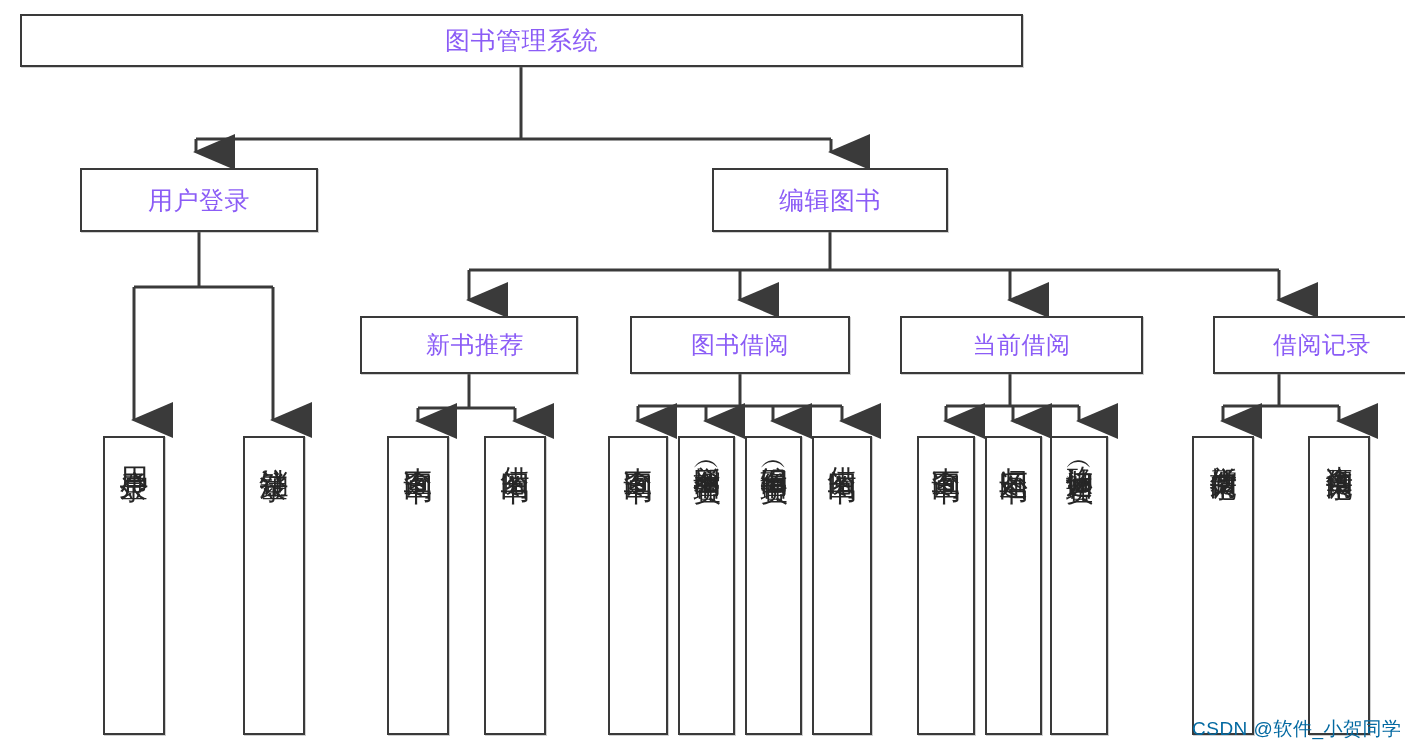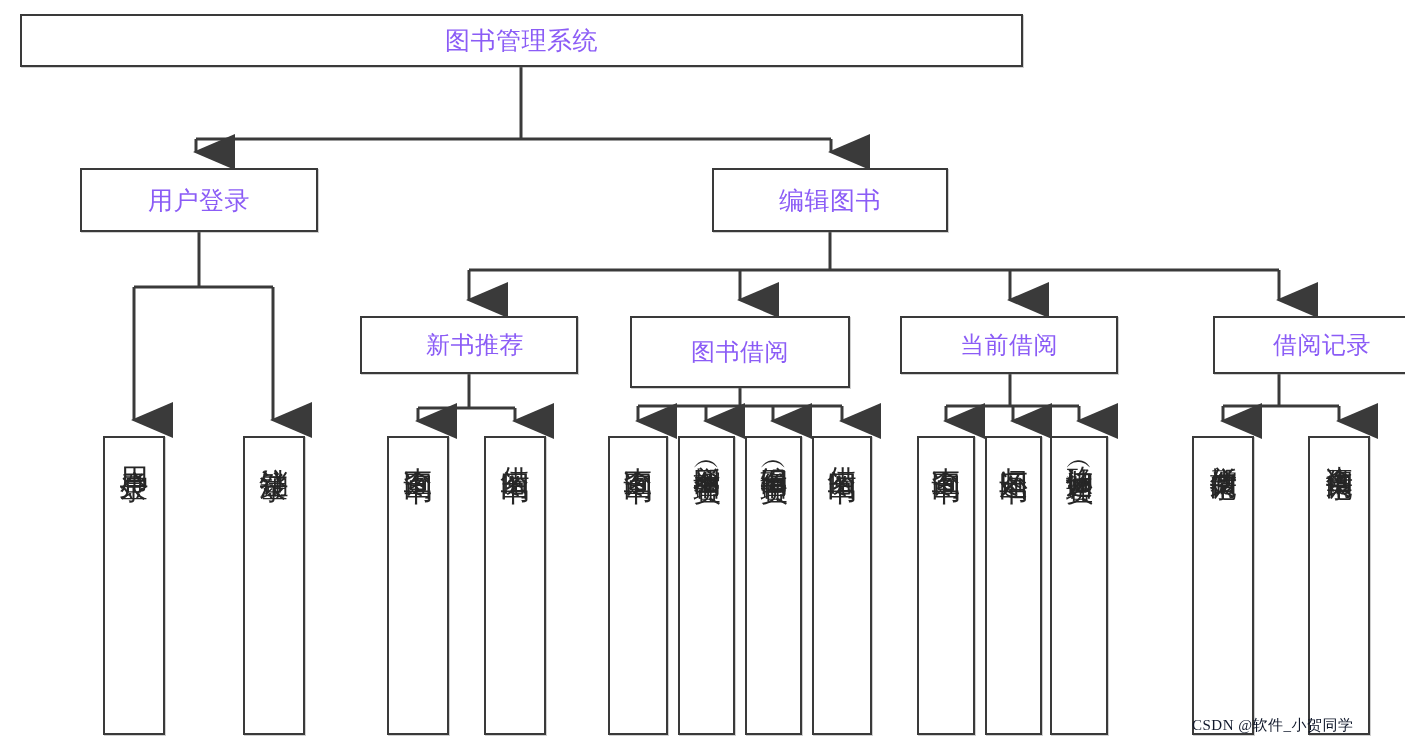--- a/index.html
+++ b/index.html
@@ -63,25 +63,24 @@
     letter-spacing: 3px;
     line-height: 1;
     color: #262626;
   }
   .node.v.narrow .label {
     font-size: 27px;
     letter-spacing: 2px;
   }
   .watermark {
     position: absolute;
-    color: #0f172a;
-    font-size: 15px;
+    color: #0369a1;
+    font-size: 19px;
     white-space: nowrap;
     letter-spacing: 0.5px;
-    font-family: Liberation Serif, serif;
   }
 </style>
 </head>
 <body>
 
 <div id="canvas">
 
   <svg class="edges" viewBox="0 0 1405 747" xmlns="http://www.w3.org/2000/svg">
     <defs>
       <marker id="arrow" viewBox="0 0 12 14" refX="6" refY="13" markerWidth="12" markerHeight="14" orient="auto-start-reverse">
@@ -139,24 +138,24 @@
   <div class="node h lvl2" style="left:80px; top:168px; width:238px; height:64px;">
     <span class="label">用户登录</span>
   </div>
   <div class="node h lvl2" style="left:712px; top:168px; width:236px; height:64px;">
     <span class="label">编辑图书</span>
   </div>
 
   <div class="node h lvl3" style="left:360px; top:316px; width:218px; height:58px;padding-left:12px;">
     <span class="label">新书推荐</span>
   </div>
-  <div class="node h lvl3" style="left:630px; top:316px; width:220px; height:72px;">
+  <div class="node h lvl3" style="left:630px; top:316px; width:220px; height:58px;">
     <span class="label">图书借阅</span>
   </div>
-  <div class="node h lvl3" style="left:900px; top:316px; width:218px; height:58px;">
+  <div class="node h lvl3" style="left:900px; top:316px; width:243px; height:58px;">
     <span class="label">当前借阅</span>
   </div>
   <div class="node h lvl3" style="left:1213px; top:316px; width:218px; height:58px;">
     <span class="label">借阅记录</span>
   </div>
 
   <div class="node v" style="left:103px; top:436px; width:62px; height:299px;">
     <span class="label">用户登录</span>
   </div>
   <div class="node v" style="left:243px; top:436px; width:62px; height:299px;">

